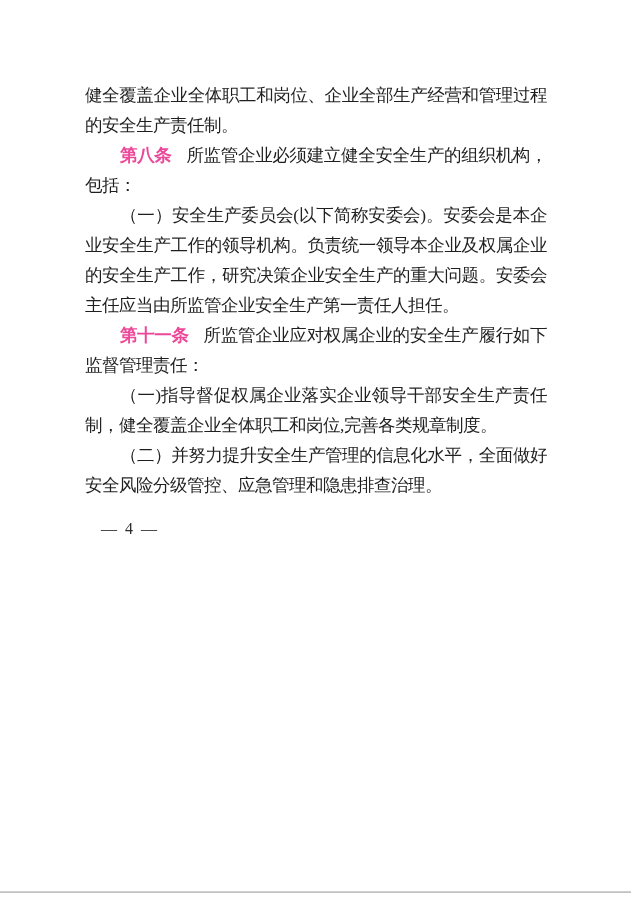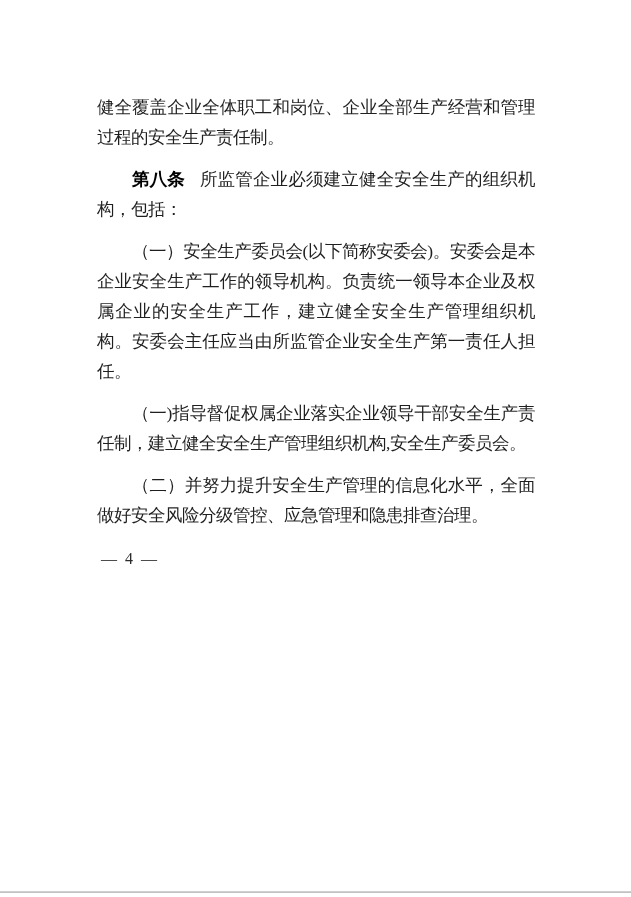--- a/index.html
+++ b/index.html
@@ -28,30 +28,30 @@
     top: 80px;
     width: 462px;
     color: #1f1f1f;
   }
   .para {
     font-size: 17.5px;
     letter-spacing: -0.5px;
     line-height: 30px;
     text-align: justify;
     text-justify: inter-character;
-    margin: 12px;
+    margin: 0;
     text-indent: 2em;
     color: #1f1f1f;
   }
   .para.no-indent {
     text-indent: 0;
   }
   .article-no {
     font-weight: bold;
-    color: #000000;
+    color: #ec4899;
     margin-right: 0.85em;
   }
   .article-no:empty {
     display: none;
   }
   .page-num {
     margin-top: 14px;
     margin-left: 16px;
     font-size: 16px;
     letter-spacing: 2px;
@@ -71,27 +71,28 @@
 <body>
 
 <div class="doc-page">
 
   <div class="text-block">
 
     <p class="para no-indent"><span>健全覆盖企业全体职工和岗位、企业全部生产经营和管理过程的安全生产责任制。</span></p>
 
     <p class="para"><span class="article-no">第八条</span><span>所监管企业必须建立健全安全生产的组织机构，包括：</span></p>
 
-    <p class="para"><span>（一）安全生产委员会(以下简称安委会)。安委会是本企业安全生产工作的领导机构。负责统一领导本企业及权属企业的安全生产工作，建立健全安全生产管理组织机构。安委会主任应当由所监管企业安全生产第一责任人担任。</span></p>
+    <p class="para"><span>（一）安全生产委员会(以下简称安委会)。安委会是本企业安全生产工作的领导机构。负责统一领导本企业及权属企业的安全生产工作，研究决策企业安全生产的重大问题。安委会主任应当由所监管企业安全生产第一责任人担任。</span></p>
 
 
 
 
+    <p class="para"><span class="article-no">第十一条</span><span>所监管企业应对权属企业的安全生产履行如下监督管理责任：</span></p>
 
-    <p class="para"><span>（一)指导督促权属企业落实企业领导干部安全生产责任制，建立健全安全生产管理组织机构,安全生产委员会。</span></p>
+    <p class="para"><span>（一)指导督促权属企业落实企业领导干部安全生产责任制，健全覆盖企业全体职工和岗位,完善各类规章制度。</span></p>
 
     <p class="para"><span>（二）并努力提升安全生产管理的信息化水平，全面做好安全风险分级管控、应急管理和隐患排查治理。</span></p>
 
     <p class="para page-num">— 4 —</p>
 
   </div>
 
   <div class="page-bottom-edge"></div>
 
 </div>

